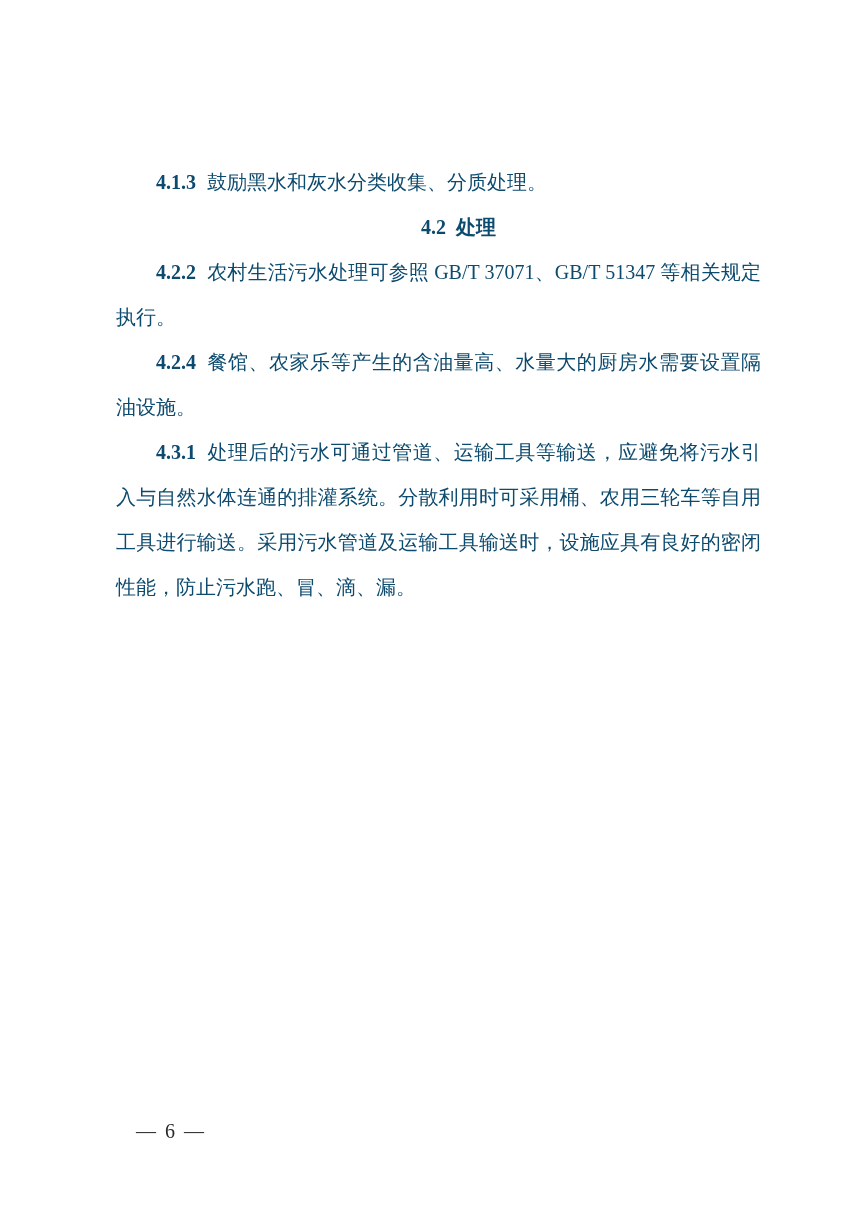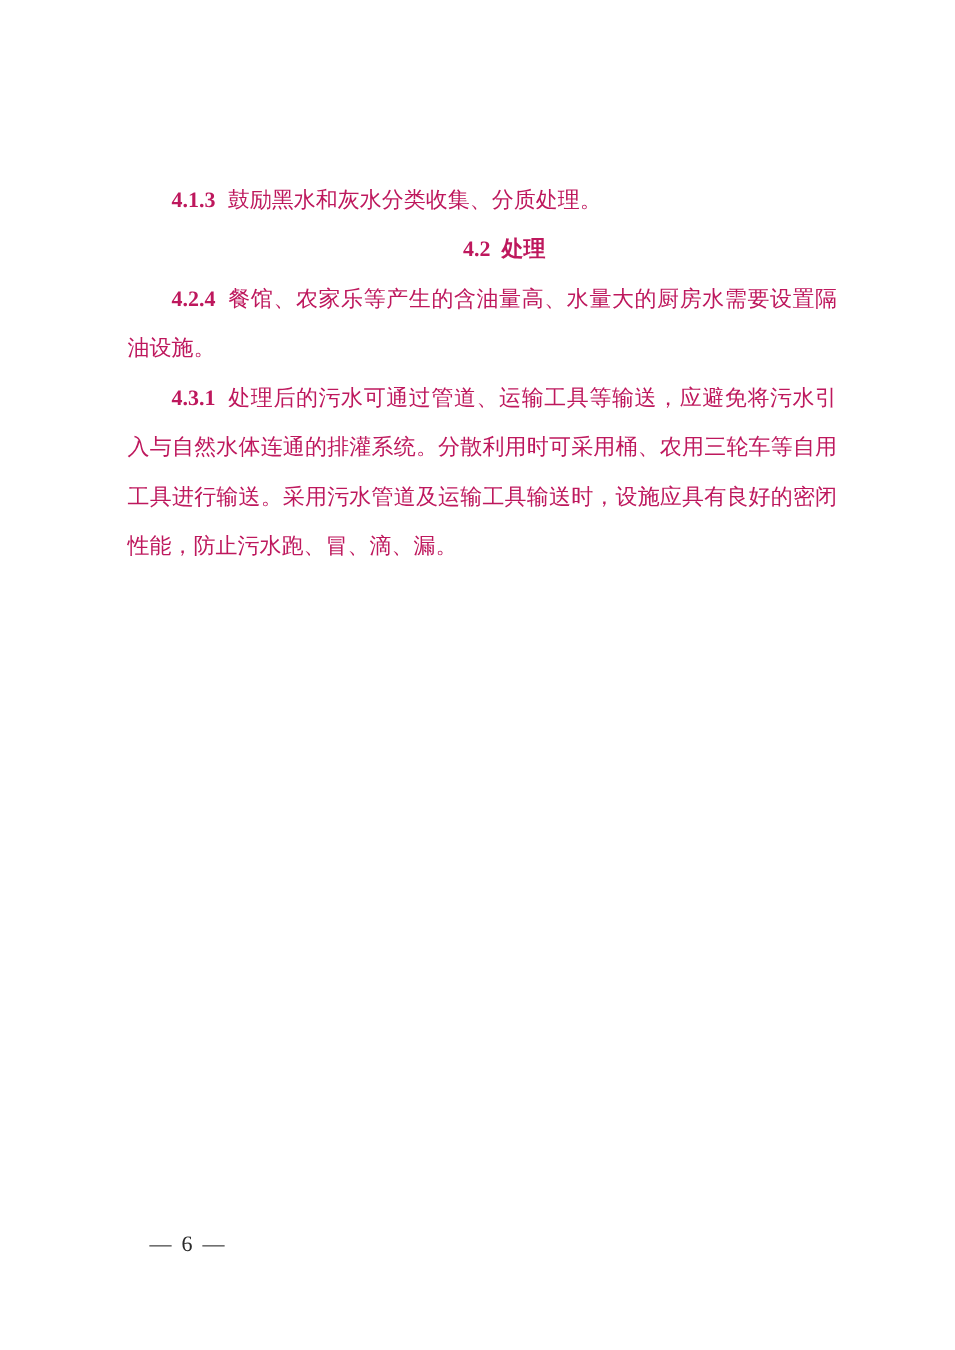--- a/index.html
+++ b/index.html
@@ -23,21 +23,21 @@
     position: absolute;
     left: 116px;
     top: 160px;
     width: 645px;
   }
   p.para {
     margin: 0;
     padding: 0;
     font-size: 20px;
     line-height: 45px;
-    color: #be185d;
+    color: #0c4a6e;
     text-align: justify;
     text-justify: inter-character;
     text-indent: 2em;
     word-break: normal;
   }
   p.para .num {
     font-weight: bold;
     margin-right: 0.55em;
     letter-spacing: 0;
   }
@@ -60,19 +60,20 @@
 </style>
 </head>
 <body>
 
 <div class="page">
 
   <div class="doc-body">
 
   <p class="para body"><span class="num">4.1.3</span><span class="txt">鼓励黑水和灰水分类收集、分质处理。</span></p>
       <p class="para heading"><span class="num">4.2</span><span class="txt">处理</span></p>
+      <p class="para body"><span class="num">4.2.2</span><span class="txt">农村生活污水处理可参照 GB/T 37071、GB/T 51347 等相关规定执行。</span></p>
       <p class="para body"><span class="num">4.2.4</span><span class="txt">餐馆、农家乐等产生的含油量高、水量大的厨房水需要设置隔油设施。</span></p>
       <p class="para body"><span class="num">4.3.1</span><span class="txt">处理后的污水可通过管道、运输工具等输送，应避免将污水引入与自然水体连通的排灌系统。分散利用时可采用桶、农用三轮车等自用工具进行输送。采用污水管道及运输工具输送时，设施应具有良好的密闭性能，防止污水跑、冒、滴、漏。</span></p>
     </div>
 
   <div class="page-footer">— 6 —</div>
 
 </div>
 
 </body></html>

